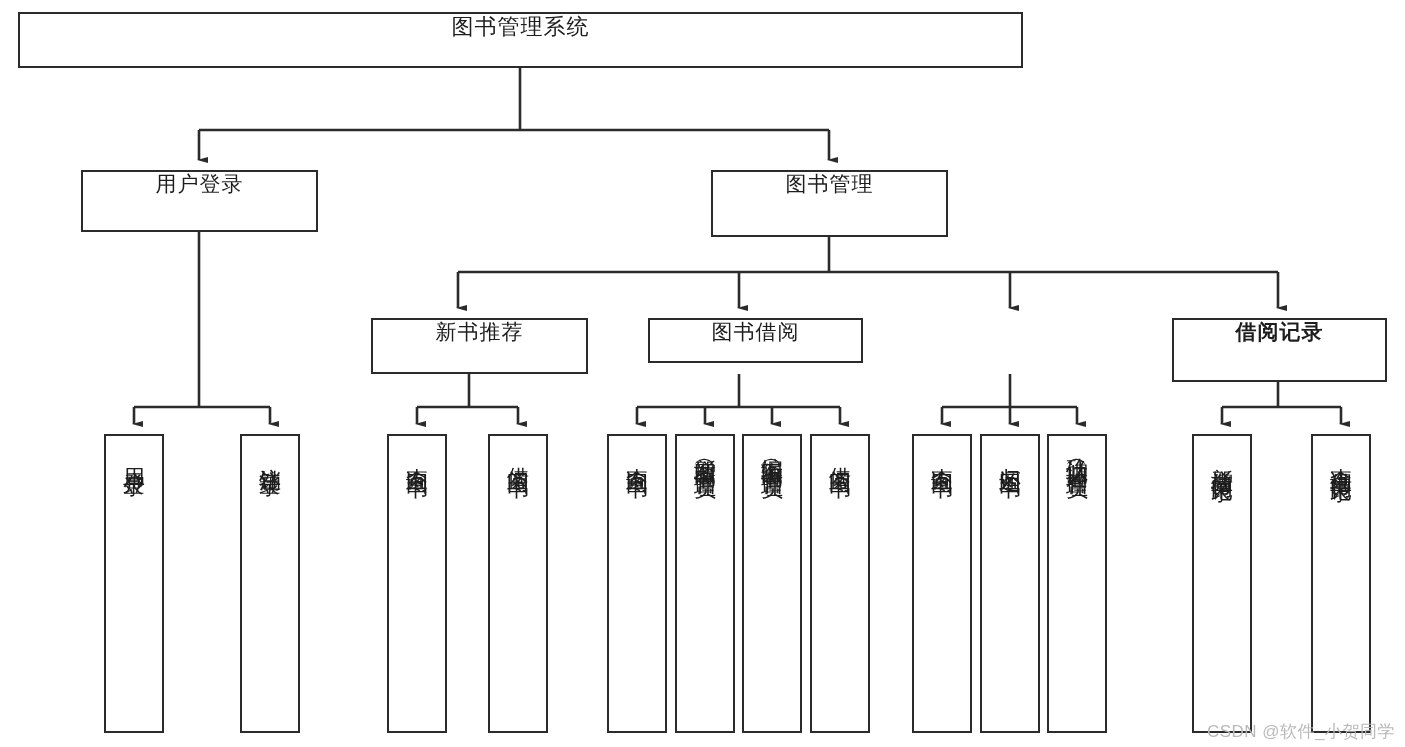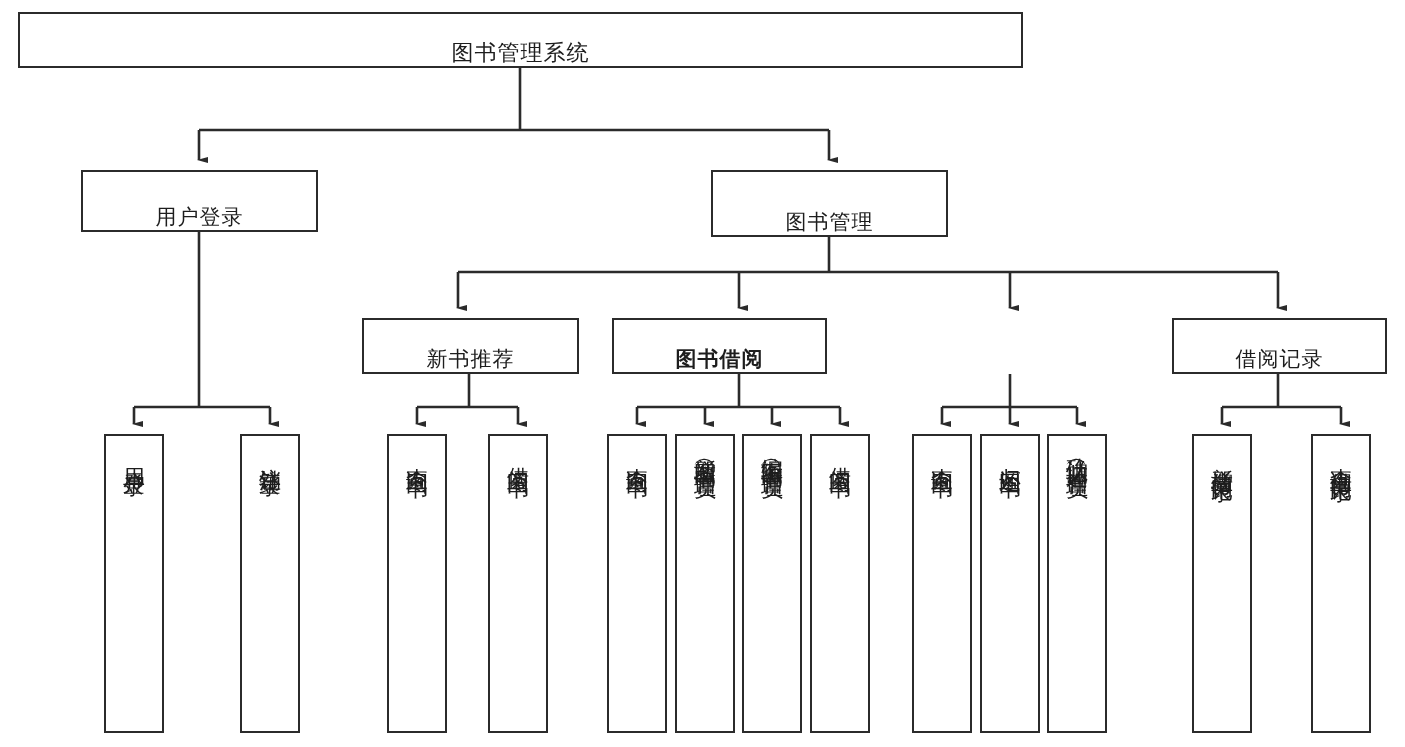--- a/index.html
+++ b/index.html
@@ -25,21 +25,21 @@
     width: 1405px;
     height: 747px;
     pointer-events: none;
   }
   .node {
     position: absolute;
     box-sizing: border-box;
     background: #ffffff;
     border: 2px solid #2b2b2b;
     display: flex;
-    align-items: flex-end;
+    align-items: flex-start;
     justify-content: center;
     color: #1d1d1d;
     z-index: 2;
   }
   .node-label {
     display: block;
     text-align: center;
     line-height: 1.18;
     white-space: nowrap;
   }
@@ -137,27 +137,27 @@
     <span class="node-label">图书管理系统</span>
   </div>
 
   <div class="node horiz" style="left:81px; top:170px; width:237px; height:62px;">
     <span class="node-label">用户登录</span>
   </div>
   <div class="node horiz" style="left:711px; top:170px; width:237px; height:67px;">
     <span class="node-label">图书管理</span>
   </div>
 
-  <div class="node horiz" style="left:362px; top:318px; width:217px; height:56px;">
+  <div class="node horiz" style="left:371px; top:318px; width:217px; height:56px;">
     <span class="node-label">新书推荐</span>
   </div>
-  <div class="node horiz" style="left:612px; top:318px; width:215px; height:56px;font-weight:bold;">
+  <div class="node horiz" style="left:648px; top:318px; width:215px; height:45px;">
     <span class="node-label">图书借阅</span>
   </div>
-  <div class="node horiz" style="left:1172px; top:318px; width:215px; height:56px;">
+  <div class="node horiz" style="left:1172px; top:318px; width:215px; height:64px;font-weight:bold;">
     <span class="node-label">借阅记录</span>
   </div>
 
   <div class="node leaf" style="left:104px; top:434px; width:60px; height:299px;">
     <span class="node-label">用户登录</span>
   </div>
   <div class="node leaf" style="left:240px; top:434px; width:60px; height:299px;">
     <span class="node-label">注销登录</span>
   </div>
 
@@ -191,14 +191,15 @@
     <span class="node-label">确认归还（管理员）</span>
   </div>
 
   <div class="node leaf" style="left:1192px; top:434px; width:60px; height:299px;">
     <span class="node-label">新增借阅记录</span>
   </div>
   <div class="node leaf" style="left:1311px; top:434px; width:60px; height:299px;">
     <span class="node-label">查询借阅记录</span>
   </div>
 
+  <div class="watermark">CSDN @软件_小贺同学</div>
 
 </div>
 
 </body></html>

